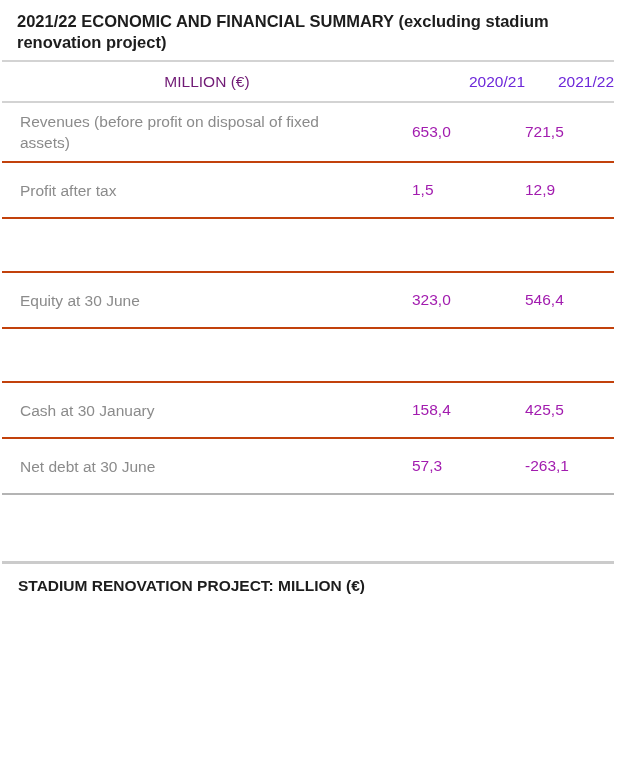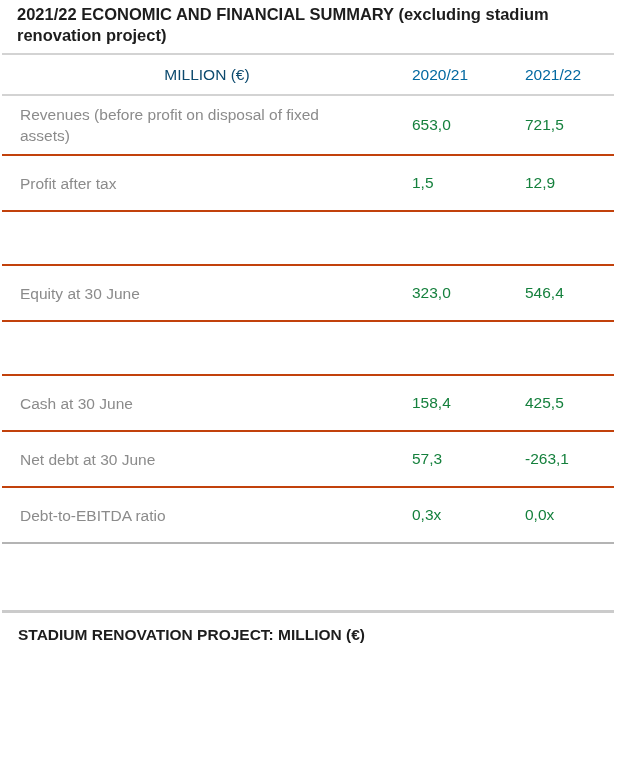--- a/index.html
+++ b/index.html
@@ -5,21 +5,21 @@
   html, body {
     margin: 0;
     padding: 0;
     background: #ffffff;
     width: 640px;
     font-family: "Liberation Sans", "DejaVu Sans", sans-serif;
   }
   .page {
     width: 640px;
     height: 761px;
-    padding-top: 4px;
+    padding-top: 11px;
     box-sizing: border-box;
     overflow: hidden;
   }
   .doc-title {
     margin: 0 20px 0 17px;
     max-width: 585px;
     font-size: 16.5px;
     font-weight: bold;
     line-height: 21px;
     color: #1d1d1d;
@@ -32,48 +32,48 @@
   }
   .t1 { margin-top: 7px; border-top: 2px solid #d3d3d3; }
   col.c-label { width: 410px; }
   col.c-y1    { width: 113px; }
   col.c-y2    { width: 89px;  }
 
   thead tr { border-bottom: 2px solid #d3d3d3; }
   thead th {
     font-weight: normal;
     font-size: 15.5px;
-    text-align: left;
-    color: #0369a1;
+    text-align: right;
+    color: #6d28d9;
     height: 39px;
     vertical-align: middle;
     padding: 0;
   }
   thead th.label-head {
     text-align: center;
-    color: #0c4a6e;
+    color: #701a75;
   }
   tbody tr { border-bottom: 2px solid #c2410c; }
   tbody tr:last-child { border-bottom: 2px solid #b4b4b4; }
   tbody td {
     height: 38px;
     box-sizing: content-box;
     vertical-align: middle;
     font-size: 15.5px;
     padding: 0;
   }
   td.label-cell {
     color: #8b8b8b;
     padding: 8px 0 8px 18px;
   }
   td.label-cell .label-wrap {
     max-width: 330px;
     line-height: 21px;
   }
-  td.value-cell { color: #15803d; }
+  td.value-cell { color: #a21caf; }
   tr.spacer td { height: 36px; }
 
   .section2 {
     margin-top: 66px;
     margin-left: 2px;
     width: 612px;
     border-top: 3px solid #cbcbcb;
   }
   .section2 .sec2-title {
     margin: 0;
@@ -134,38 +134,31 @@
         </tr>
         <tr class="spacer">
           <td class="label-cell">
             <div class="label-wrap"></div>
           </td>
           <td class="value-cell"></td>
           <td class="value-cell"></td>
         </tr>
         <tr>
           <td class="label-cell">
-            <div class="label-wrap">Cash at 30 June</div>
+            <div class="label-wrap">Cash at 30 January</div>
           </td>
           <td class="value-cell">158,4</td>
           <td class="value-cell">425,5</td>
         </tr>
         <tr>
           <td class="label-cell">
             <div class="label-wrap">Net debt at 30 June</div>
           </td>
           <td class="value-cell">57,3</td>
           <td class="value-cell">-263,1</td>
-        </tr>
-        <tr>
-          <td class="label-cell">
-            <div class="label-wrap">Debt-to-EBITDA ratio</div>
-          </td>
-          <td class="value-cell">0,3x</td>
-          <td class="value-cell">0,0x</td>
         </tr>
       </tbody>
   </table>
 
   <div class="section2">
     <h2 class="sec2-title">STADIUM RENOVATION PROJECT: MILLION (€)</h2>
 
   </div>
 
 </div>

